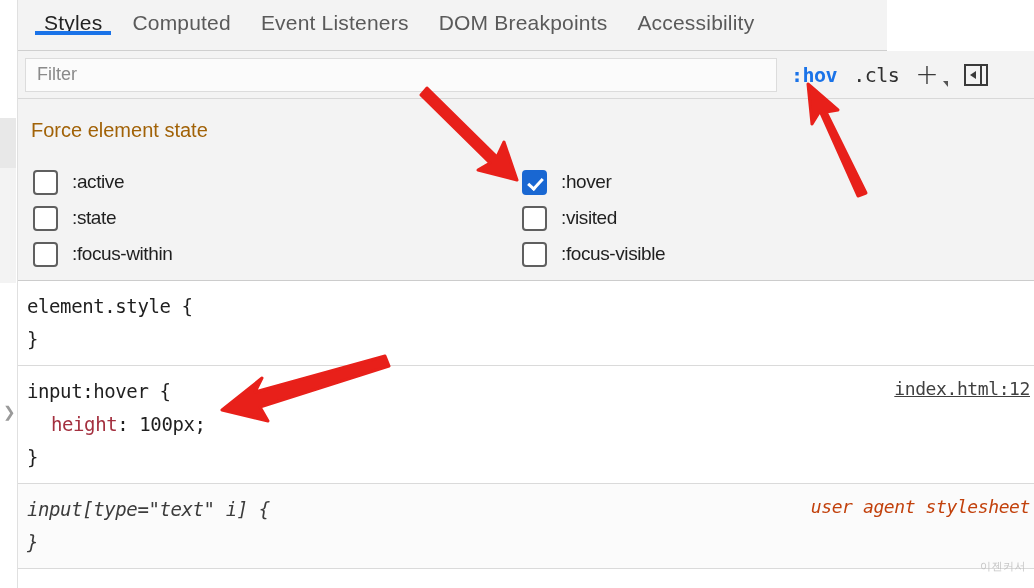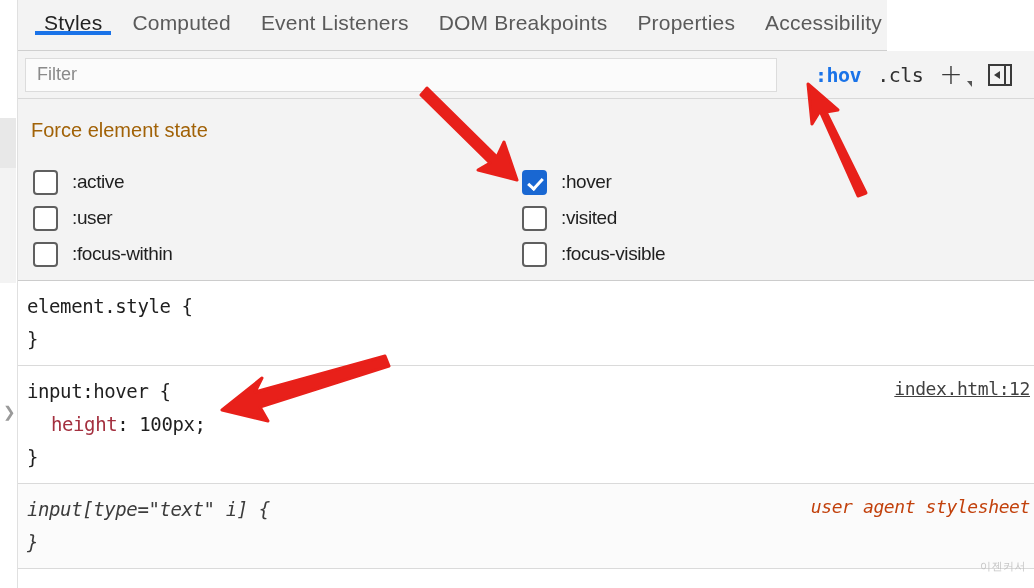--- a/index.html
+++ b/index.html
@@ -82,21 +82,20 @@
   .toolbar {
     position: absolute;
     left: 17px; top: 51px;
     width: 1017px;
     height: 48px;
     background: #f3f3f3;
     box-sizing: border-box;
     display: flex;
     align-items: center;
     border-bottom: 1px solid #d8d8d8;
-    gap: 24px;
   }
   .filter-box {
     margin-left: 8px;
     width: 752px;
     height: 34px;
     background: #fbfbfb;
     border: 1px solid #dcdcdc;
     box-sizing: border-box;
     display: flex;
     align-items: center;
@@ -304,21 +303,20 @@
   <div class="gutter-chevron" style="top:300px;">‏</div>
   <div class="gutter-chevron" style="top:405px;">❯</div>
 </div>
 
 <div class="tabbar">
   <div class="tabs">
     <div class="tab active"><span>Styles</span></div>
     <div class="tab"><span>Computed</span></div>
     <div class="tab"><span>Event Listeners</span></div>
     <div class="tab"><span>DOM Breakpoints</span></div>
-    <div class="tab"><span>Properties</span></div>
     <div class="tab"><span>Accessibility</span></div>
   </div>
 </div>
 
 <div class="toolbar">
   <div class="filter-box">
     <input type="text" placeholder="Filter" style="">
   </div>
   <div class="tool-btns">
     <span class="tb-text on">:hov</span>
@@ -331,21 +329,21 @@
 <div class="force-panel">
   <div class="force-title">Force element state</div>
 
   <div class="state-col left">
     <div class="state-row">
       <span class="cbox"></span>
       <span class="state-label">:active</span>
     </div>
     <div class="state-row">
       <span class="cbox"></span>
-      <span class="state-label">:user</span>
+      <span class="state-label">:state</span>
     </div>
     <div class="state-row">
       <span class="cbox"></span>
       <span class="state-label">:focus-within</span>
     </div>
   </div>
 
   <div class="state-col right">
     <div class="state-row">
       <span class="cbox checked"></span>

